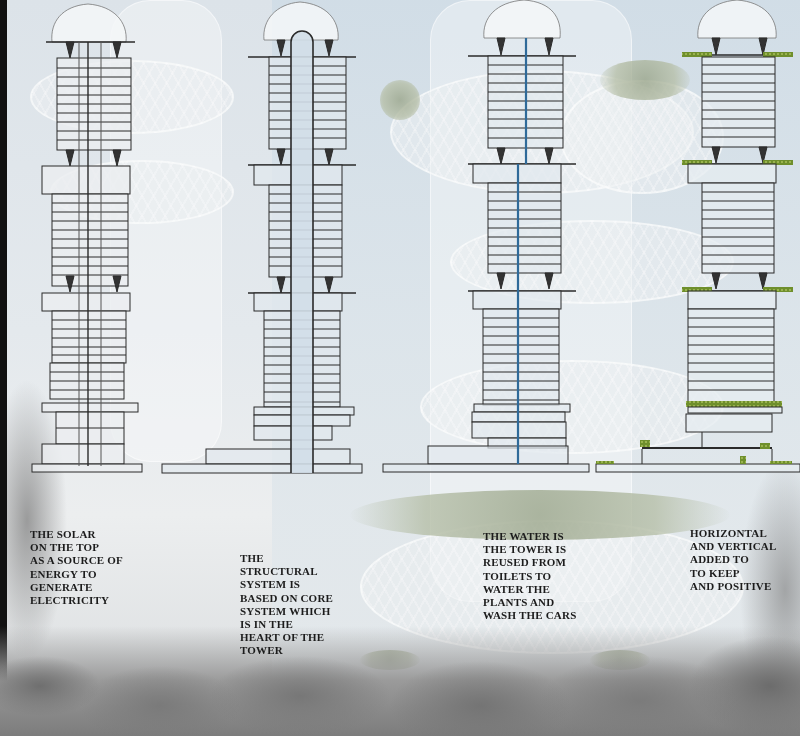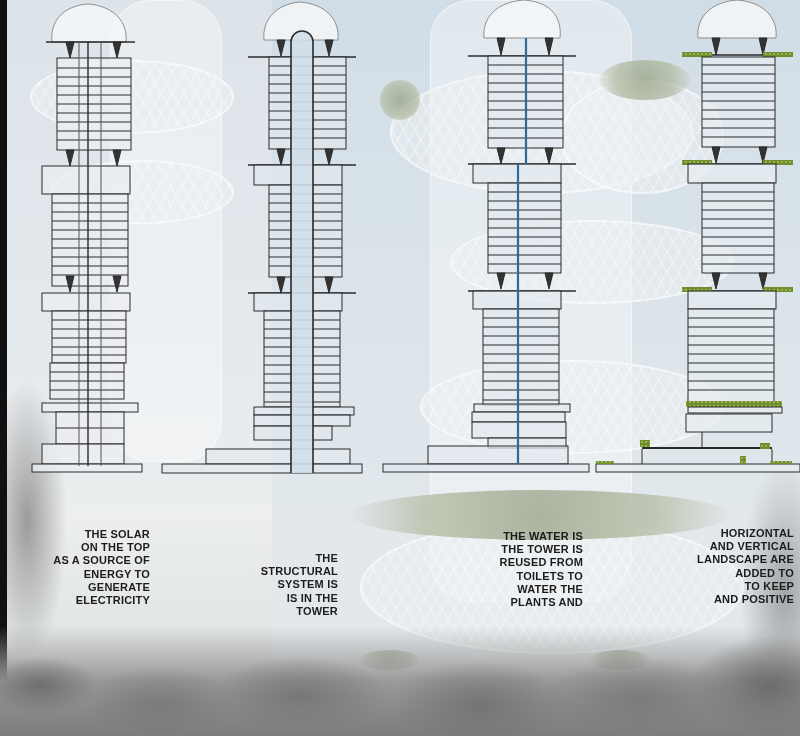--- a/index.html
+++ b/index.html
@@ -24,22 +24,22 @@
        radial-gradient(ellipse 100px 45px at 640px 75px, #7b7b7b 0%, rgba(120,120,120,0) 100%),
        radial-gradient(ellipse 80px 50px at 770px 60px, #6c6c6c 0%, rgba(120,120,120,0) 100%),
        linear-gradient(180deg, rgba(170,170,170,0) 0%, #9a9a9a 50%, #7c7c7c 100%); }
   .shrub-left { position:absolute; left:7px; top:370px; width:70px; height:300px;
      background: radial-gradient(ellipse 40px 140px at 20px 150px, rgba(120,120,120,.7) 0%, rgba(150,150,150,0) 100%); }
   .shrub-right { position:absolute; right:0; top:460px; width:70px; height:250px;
      background: radial-gradient(ellipse 45px 130px at 55px 130px, rgba(120,120,120,.6) 0%, rgba(150,150,150,0) 100%); }
 
   svg.drawing { position:absolute; left:0; top:0; }
 
-  .caption { position:absolute; text-align:right; font-weight:bold; font-size:11px; line-height:13.2px;
-             color:#1c1c1c; text-transform:uppercase; letter-spacing:.2px; font-family:Liberation Sans, sans-serif; }
+  .caption { position:absolute; text-align:left; font-weight:bold; font-size:11px; line-height:13.2px;
+             color:#1c1c1c; text-transform:uppercase; letter-spacing:.2px; font-family:Liberation Serif, serif; }
   .caption span { display:block; }
 </style>
 </head>
 <body>
 
 <div class="board">
   <div class="left-strip"></div>
   <div class="bg"></div>
   <div class="bg-panel-r"></div>
 
@@ -330,34 +330,37 @@
     <span>as a source of</span>
     <span>energy to</span>
     <span>generate</span>
     <span>electricity</span>
   </div>
 
   <div class="caption" style="left:240px;top:528px;width:98px;margin-top:24px;">
     <span>The</span>
     <span>structural</span>
     <span>system is</span>
+    <span>based on core</span>
+    <span>system which</span>
     <span>is in the</span>
+    <span>heart of the</span>
     <span>tower</span>
   </div>
 
   <div class="caption" style="left:455px;top:530px;width:100px;margin-left:28px;">
     <span>The water is</span>
     <span>the tower is</span>
     <span>reused from</span>
     <span>toilets to</span>
     <span>water the</span>
     <span>plants and</span>
+    <span>wash the cars</span>
   </div>
 
   <div class="caption" style="left:658px;top:527px;width:104px;margin-left:32px;">
     <span>Horizontal</span>
     <span>and vertical</span>
-    <span>landscape are</span>
     <span>added to</span>
     <span>to keep</span>
     <span>and positive</span>
   </div>
 </div>
 
 </body></html>

